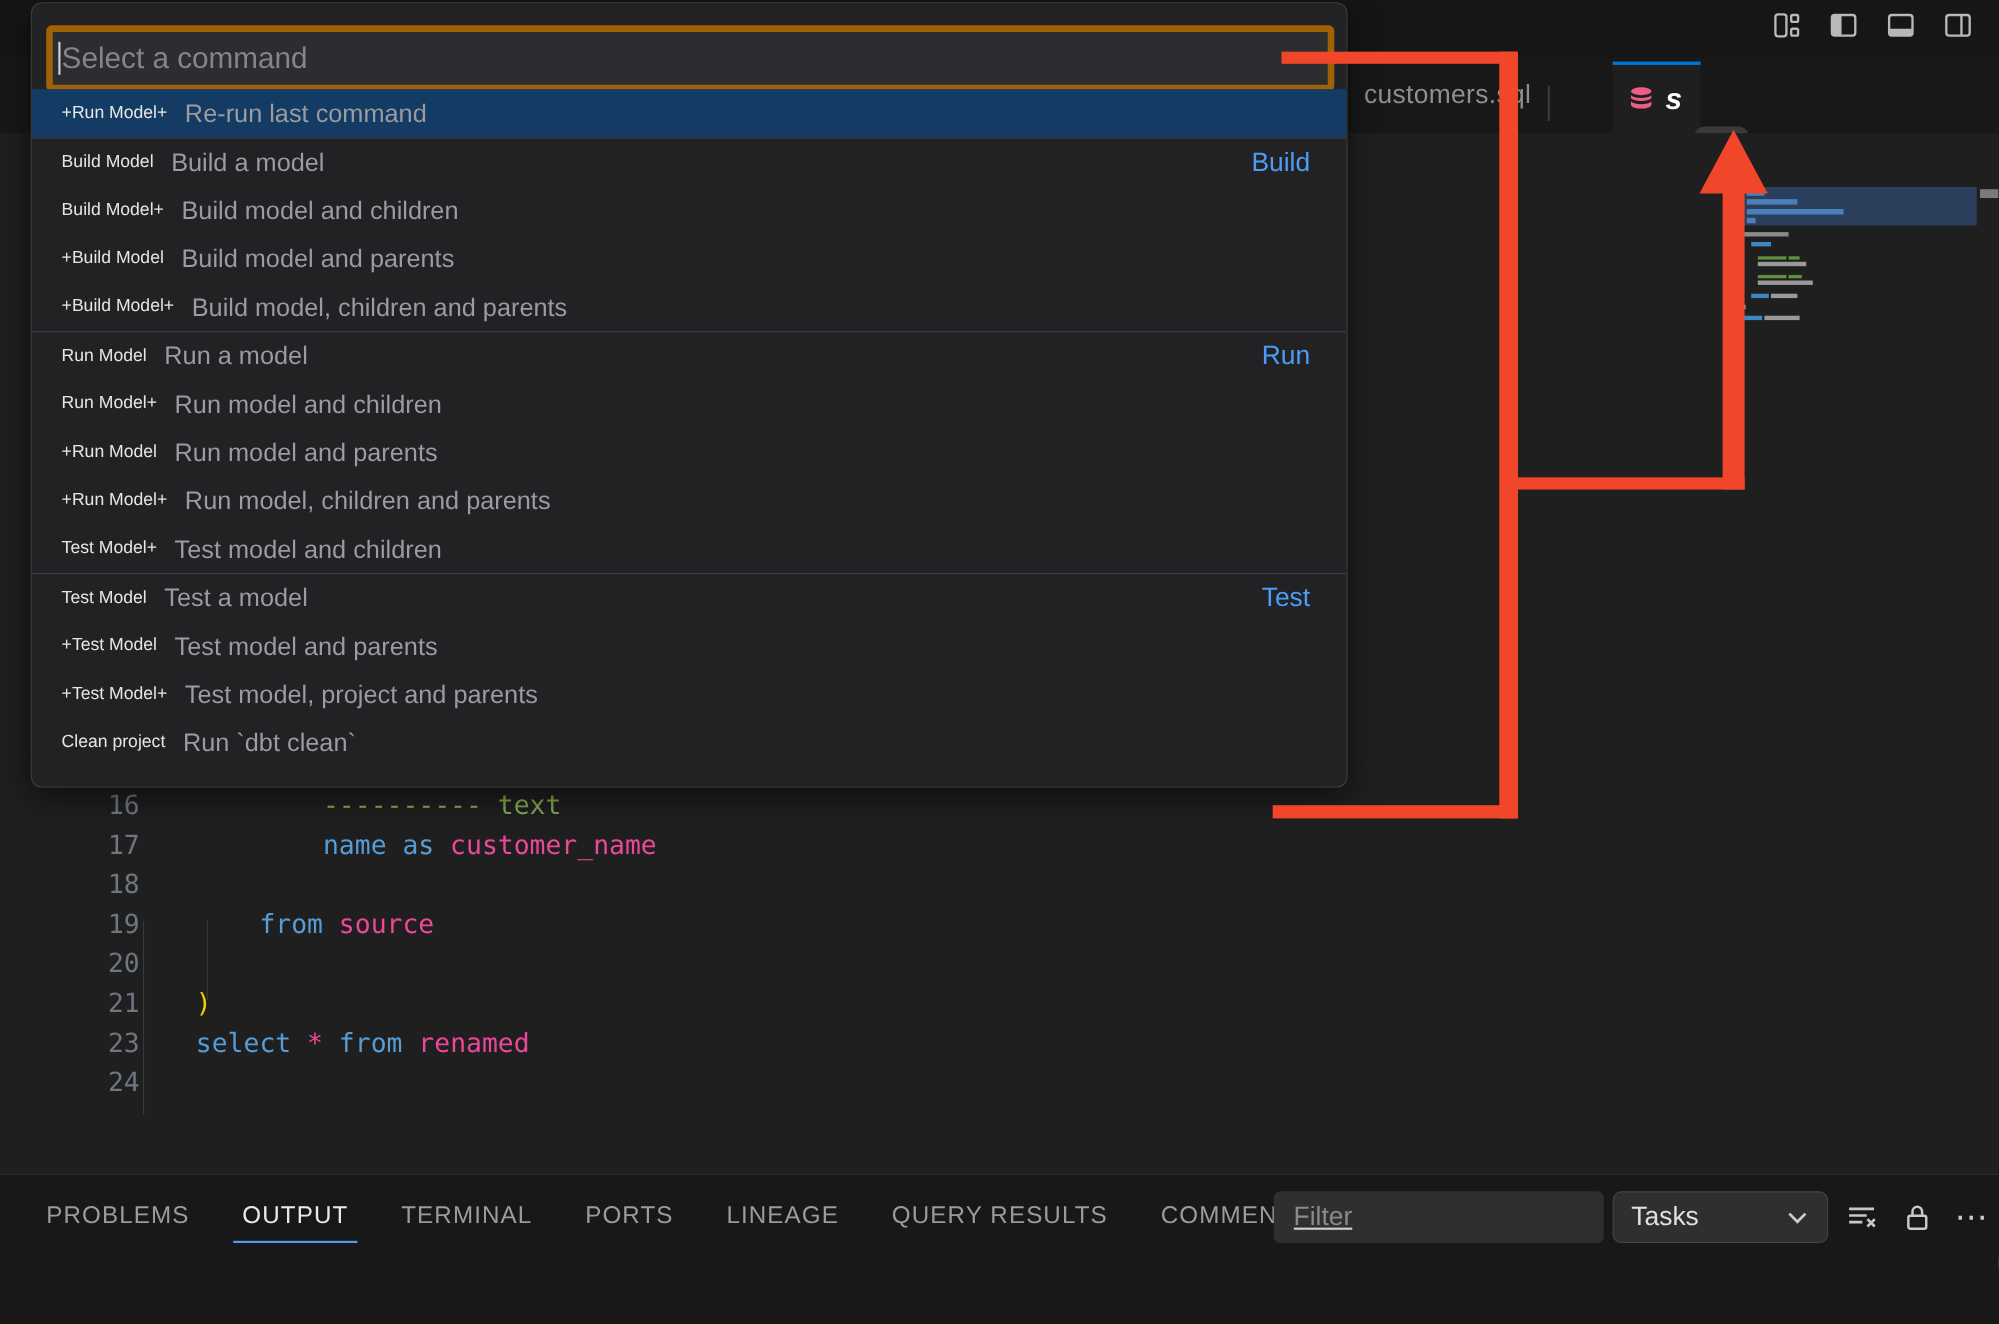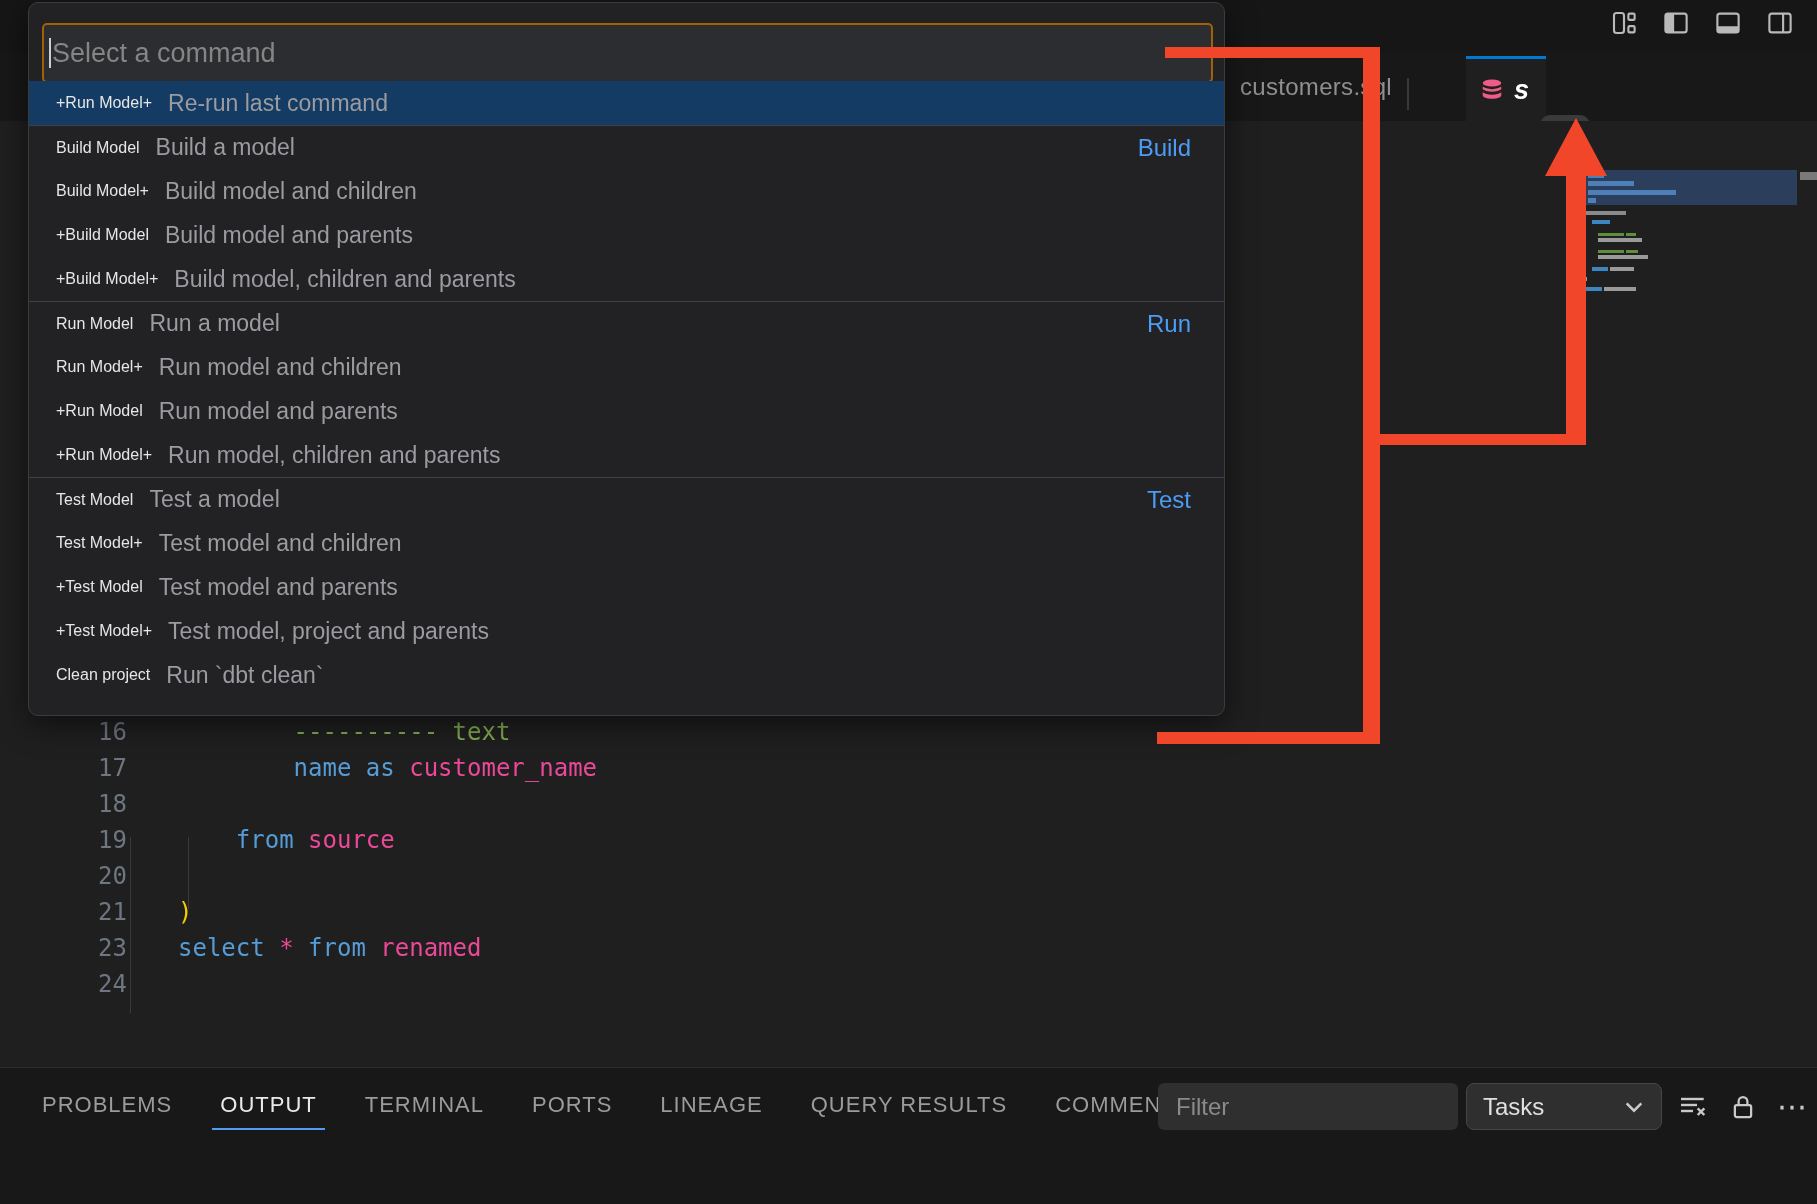--- a/index.html
+++ b/index.html
@@ -46,32 +46,32 @@
   .mm-bar { position:absolute; height:5px; }
   .scroll-mark { position:absolute; left:1800px; top:172px; width:17px; height:8px; background:#7a7a7a; }
   .scroll-mark-bottom { position:absolute; left:1796px; top:1143px; width:21px; height:9px; background:#8a8a8a; }
   
   .panel { position:absolute; left:0; top:1067px; width:1817px; height:137px; background:#181818; border-top:1px solid #2e2e2e; }
   .panel-tabs { position:absolute; left:40px; top:14px; display:flex; gap:44px; align-items:center; height:46px; }
   .ptab { color:#9b9b9b; font-size:22px; letter-spacing:1px; padding:8px 2px; position:relative; cursor:pointer; white-space:nowrap; }
   .ptab.active { color:#e9e9e9; }
   .ptab.active::after { content:""; position:absolute; left:-6px; right:-6px; bottom:-4px; height:2.5px; background:#4f9cf0; }
   .filter-input { position:absolute; left:1158px; top:15px; width:300px; height:47px; background:#2f2f2f; border:none; border-radius:6px;
-    color:#cccccc; font-size:24px; padding:0 18px; font-family:"Liberation Sans", sans-serif; }
+    color:#cccccc; font-size:24px; padding:0 18px; font-family:"Liberation Sans", sans-serif;text-decoration:underline; }
   .filter-input::placeholder { color:#8a8a8a; }
   .tasks-select { position:absolute; left:1466px; top:15px; width:196px; height:47px; background:#2f2f2f; border:1px solid #454545;
     border-radius:8px; display:flex; align-items:center; justify-content:space-between; padding:0 16px; cursor:pointer; }
   .tasks-select .tlabel { color:#e0e0e0; font-size:24px; }
   .panel-icons { position:absolute; left:1676px; top:15px; display:flex; gap:16px; align-items:center; height:47px; }
   .panel-icons .action-btn { width:34px; height:34px; }
   
   .palette { position:absolute; left:28px; top:2px; width:1197px; height:714px; background:#222225;
     border:1px solid #3c3c3c; border-radius:10px; box-shadow:0 8px 30px rgba(0,0,0,.55); overflow:hidden; }
   .qp-input-wrap { position:absolute; left:13px; top:20px; width:1171px; height:60px; background:#2b2d30;
-    border:2px solid #a16207; border-radius:5px; display:flex; align-items:center; padding-left:5px; }
+    border:6px solid #a16207; border-radius:5px; display:flex; align-items:center; padding-left:5px; }
   .qp-cursor { width:2px; height:30px; background:#cfcfcf; }
   .qp-input { flex:1; background:transparent; border:none; outline:none; color:#cccccc; font-size:27px;
     font-family:"Liberation Sans", sans-serif; padding-left:1px; }
   .qp-input::placeholder { color:#858585; }
   .qp-list { position:absolute; left:0; top:78px; width:1197px; height:636px; overflow:hidden; }
   .qp-row { height:44px; display:flex; align-items:center; padding:0 35px 0 27px; cursor:pointer; }
   .qp-row.group-start { border-top:1px solid #3f3f46; }
   .qp-row.selected { background:#133b63; }
   .qp-label { color:#e6e6e6; font-size:16px; white-space:nowrap; }
   .qp-desc { color:#9b9ba0; font-size:23px; margin-left:16px; white-space:nowrap; }
@@ -310,28 +310,28 @@
           <span class="qp-desc">Run model and children</span>
         </div>
         <div class="qp-row">
           <span class="qp-label">+Run Model</span>
           <span class="qp-desc">Run model and parents</span>
         </div>
         <div class="qp-row">
           <span class="qp-label">+Run Model+</span>
           <span class="qp-desc">Run model, children and parents</span>
         </div>
+        <div class="qp-row">
+          <span class="qp-label">Test Model+</span>
+          <span class="qp-desc">Test model and children</span>
+        </div>
         <div class="qp-row group-start">
           <span class="qp-label">Test Model</span>
           <span class="qp-desc">Test a model</span>
           <span class="qp-cat">Test</span>
-        </div>
-        <div class="qp-row">
-          <span class="qp-label">Test Model+</span>
-          <span class="qp-desc">Test model and children</span>
         </div>
         <div class="qp-row">
           <span class="qp-label">+Test Model</span>
           <span class="qp-desc">Test model and parents</span>
         </div>
         <div class="qp-row">
           <span class="qp-label">+Test Model+</span>
           <span class="qp-desc">Test model, project and parents</span>
         </div>
         <div class="qp-row">

